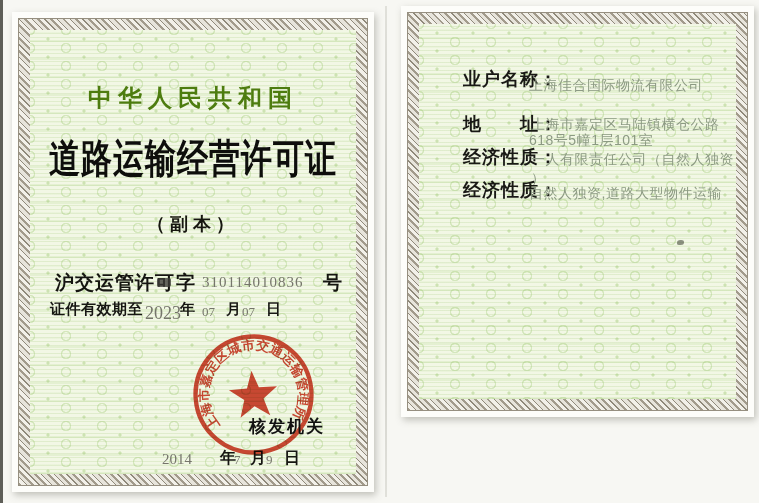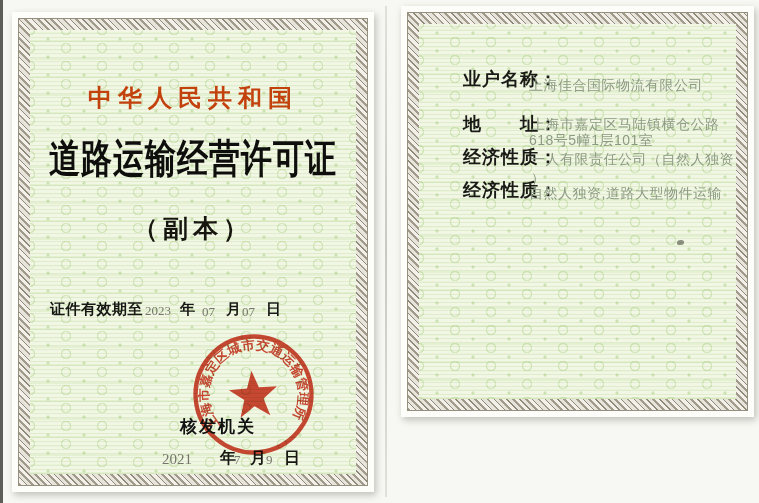--- a/index.html
+++ b/index.html
@@ -21,44 +21,44 @@
       radial-gradient(circle,transparent 3.5px,rgba(150,195,105,.32) 4px,rgba(150,195,105,.32) 5px,transparent 5.5px),
       repeating-linear-gradient(0deg,rgba(150,195,105,.20) 0 1px,transparent 1px 4px),
       repeating-linear-gradient(0deg,rgba(172,212,132,.20) 0 2px,transparent 2px 9px,rgba(172,212,132,.10) 9px 10px,transparent 10px 18px);
     background-size:36px 18px,36px 18px,auto,auto;
     background-position:0 0,18px 9px,0 0,0 0;}
   .content{position:absolute;inset:0;}
   .abs{position:absolute;}
 
   
   .country{top:52px;left:0;right:0;text-align:center;font-family:Liberation Mono, monospace;
-    font-weight:bold;font-size:24px;letter-spacing:6px;color:#c2410c;}
+    font-weight:bold;font-size:24px;letter-spacing:6px;color:#4d7c0f;}
   .cert-title{top:102px;left:0;right:0;text-align:center;font-weight:900;font-size:31px;
     letter-spacing:1px;color:#0e0e0c;transform:scale(1,1.28);transform-origin:center top;}
   .copy-label{top:182px;left:0;right:0;text-align:center;font-family:"Liberation Serif",serif;
-    font-weight:bold;font-size:25px;letter-spacing:5px;color:#16160f;}
+    font-weight:bold;font-size:18px;letter-spacing:5px;color:#16160f;}
   .lic-line{top:240px;left:0;right:0;height:26px;font-family:"Liberation Serif",serif;color:#141410;}
   .lic-prefix{left:25px;top:0;font-size:19px;font-weight:bold;letter-spacing:1px;}
   .lic-zi{left:146px;top:0;font-size:19px;font-weight:bold;}
   .lic-number{left:172px;top:4px;font-size:15px;color:#75756b;letter-spacing:1px;}
   .lic-hao{left:293px;top:0;font-size:19px;font-weight:bold;}
   .ink-smudge{left:127px;top:8px;width:14px;height:9px;background:rgba(62,62,56,.78);
     border-radius:2px;filter:blur(.6px);}
   .valid-line{top:270px;left:0;right:0;height:22px;font-family:Liberation Serif, serif;color:#161612;}
   .valid-label{left:20px;top:0;font-size:15px;font-weight:bold;letter-spacing:.5px;}
-  .valid-year{left:115px;top:3px;font-size:13px;color:#75756b;}
+  .valid-year{left:115px;top:3px;font-size:18px;color:#75756b;}
   .valid-y{left:150px;top:0;font-size:15px;font-weight:bold;}
   .valid-month{left:172px;top:4px;font-size:13px;color:#75756b;}
   .valid-m{left:196px;top:0;font-size:15px;font-weight:bold;}
   .valid-day{left:212px;top:4px;font-size:13px;color:#75756b;}
   .valid-d{left:236px;top:0;font-size:15px;font-weight:bold;}
 
   .seal{left:160px;top:301px;width:127px;height:127px;mix-blend-mode:multiply;opacity:.95;
     transform:rotate(-5deg);z-index:1;}
-  .issuer{top:385px;left:150px;width:145px;text-align:left;font-family:"Liberation Serif",serif;
+  .issuer{top:385px;left:150px;width:145px;text-align:right;font-family:"Liberation Serif",serif;
     font-weight:600;font-size:17px;letter-spacing:2px;color:#111;z-index:2;}
   .date-line{top:418px;left:0;right:0;height:22px;font-family:"Liberation Serif",serif;color:#161612;}
   .issue-year{left:132px;top:3px;font-size:15px;color:#75756b;}
   .issue-y{left:190px;top:0;font-size:16px;font-weight:600;}
   .issue-month{left:204px;top:4px;font-size:13px;color:#75756b;}
   .issue-m{left:220px;top:0;font-size:16px;font-weight:600;}
   .issue-day{left:236px;top:4px;font-size:13px;color:#75756b;}
   .issue-d{left:254px;top:0;font-size:16px;font-weight:600;}
 
   
@@ -75,20 +75,27 @@
   <div class="spine-crease"></div>
 
   <div class="paper paper-left">
     <div class="frame">
       <div class="inner"></div>
       <div class="content">
         <div class="abs country">中华人民共和国</div>
         <div class="abs cert-title">道路运输经营许可证</div>
         <div class="abs copy-label">（副本）</div>
 
+        <div class="abs lic-line">
+          <span class="abs lic-prefix">沪交运管许可</span>
+          <span class="abs ink-smudge"></span>
+          <span class="abs lic-zi">字</span>
+          <span class="abs lic-number">310114010836</span>
+          <span class="abs lic-hao">号</span>
+        </div>
 
         <div class="abs valid-line">
           <span class="abs valid-label">证件有效期至</span>
           <span class="abs valid-year">2023</span>
           <span class="abs valid-y">年</span>
           <span class="abs valid-month">07</span>
           <span class="abs valid-m">月</span>
           <span class="abs valid-day">07</span>
           <span class="abs valid-d">日</span>
         </div>
@@ -98,21 +105,21 @@
           <path id="sealArc" d="M 35.1 115.1 A 57 57 0 1 1 124.9 115.1" fill="none"></path>
           <text font-size="16" fill="#d0402c" font-weight="bold" font-family="Liberation Sans, sans-serif">
             <textPath href="#sealArc" startOffset="0" textLength="252" lengthAdjust="spacingAndGlyphs">上海市嘉定区城市交通运输管理所</textPath>
           </text>
           <polygon fill="#d0402c" points="80,50 87.5,71.6 110.4,72.1 92.2,86 98.8,107.9 80,94.8 61.2,107.9 67.8,86 49.6,72.1 72.5,71.6"></polygon>
         </svg>
 
         <div class="abs issuer">核发机关</div>
 
         <div class="abs date-line">
-          <span class="abs issue-year">2021</span>
+          <span class="abs issue-year">2014</span>
           <span class="abs issue-y">年</span>
           <span class="abs issue-month">7</span>
           <span class="abs issue-m">月</span>
           <span class="abs issue-day">9</span>
           <span class="abs issue-d">日</span>
         </div>
       </div>
     </div>
   </div>
 

